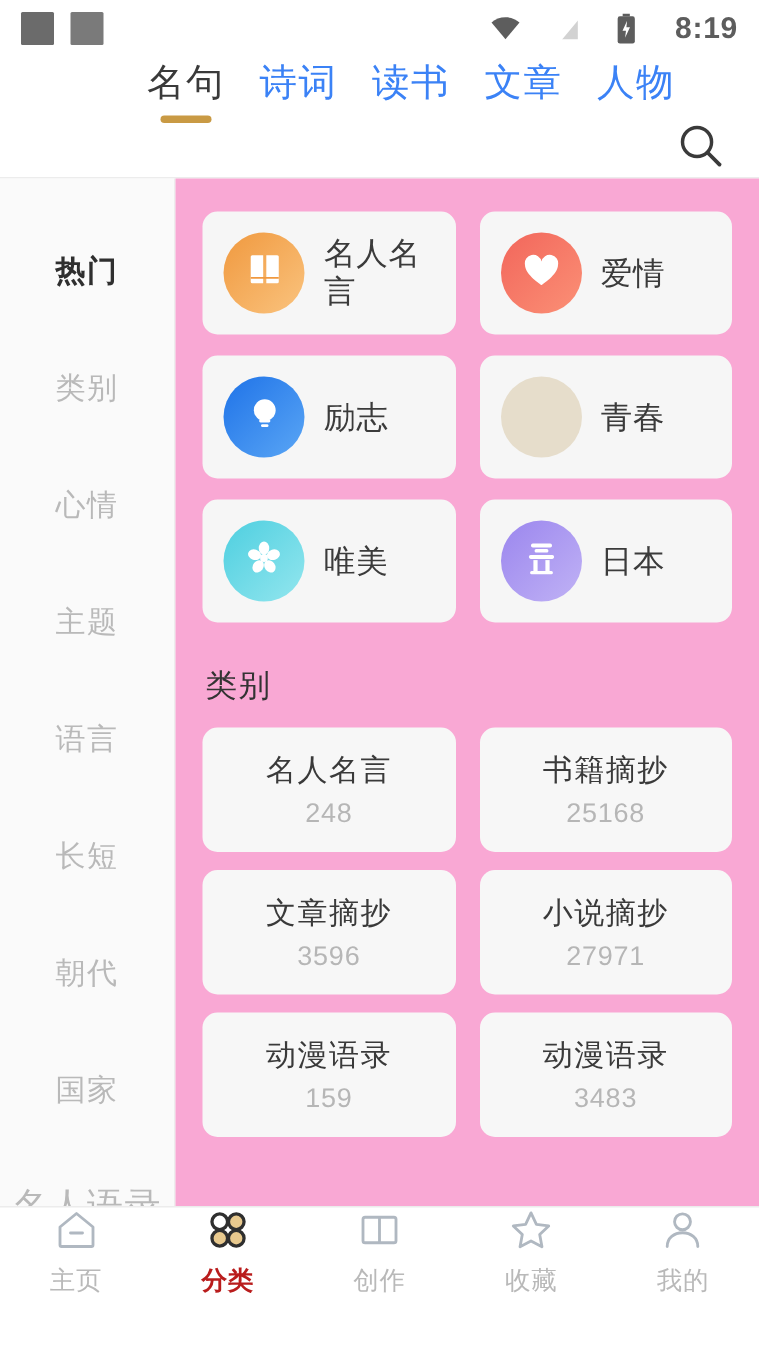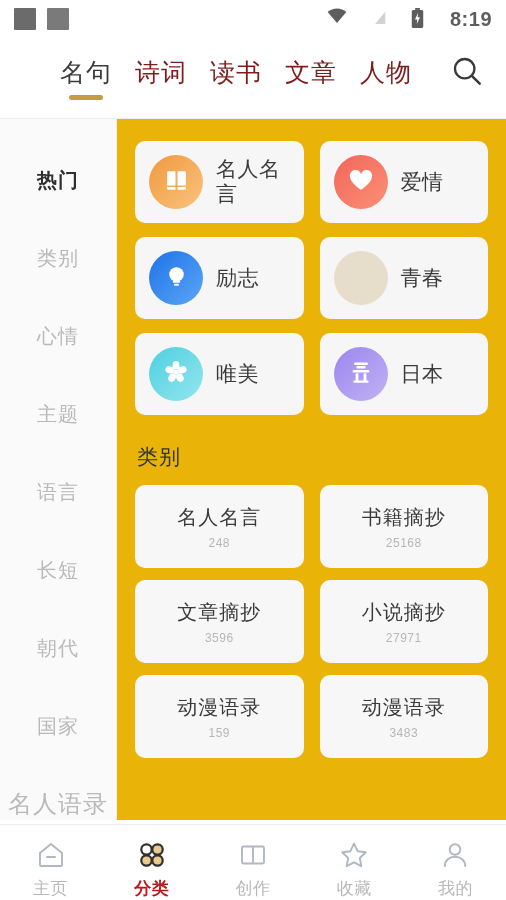--- a/index.html
+++ b/index.html
@@ -12,37 +12,37 @@
   .phone { position:relative; width:506px; height:900px; background:#fff; }
 
   
   .statusbar {
     height:38px; display:flex; align-items:center;
     padding:0 14px; background:#fff;
   }
   .sb-left { display:flex; align-items:center; gap:11px; }
   .sb-sq { width:22px; height:22px; background:#6b6b6b; border-radius:1px; }
   .sb-sq.b { background:#7a7a7a; }
-  .sb-right { margin-left:auto; display:flex; gap:23px; }
+  .sb-right { margin-left:auto; display:flex; align-items:center; gap:23px; }
   .ico-wifi { width:22px; height:16px; position:relative; }
   .ico-sig  { width:16px; height:18px; position:relative; }
   .ico-bat  { width:15px; height:21px; position:relative; }
   .sb-time {
     font-size:20px; color:#5d5d5d; font-weight:600;
     letter-spacing:.5px; margin-left:2px;
   }
 
   
   .topbar {
     height:80px; display:flex; align-items:center;
-    padding:0 18px 0 60px; position:relative;
+    padding:0 18px 0 60px; position:relative;flex-direction:column;
   }
   .tabs { display:flex; align-items:flex-start; gap:23px; }
   .tab {
-    font-size:25px; color:#7f1d1d; position:relative;
+    font-size:25px; color:#3b82f6; position:relative;
     padding-bottom:11px; letter-spacing:1px; cursor:pointer;
     font-family:"DejaVu Serif","Liberation Serif",serif;
   }
   .tab.active { color:#3a3a3a; }
   .tab.active:after {
     content:""; position:absolute; left:50%; transform:translateX(-50%);
     bottom:0; width:34px; height:5px; border-radius:3px; background:#c99a44;
   }
   .search-btn {
     margin-left:auto; width:42px; height:42px; cursor:pointer;
@@ -61,21 +61,21 @@
   }
   .side-item {
     height:78px; display:flex; align-items:center; justify-content:center;
     font-size:20px; color:#b9b9b9; cursor:pointer; letter-spacing:1px;
     font-family:"DejaVu Serif","Liberation Serif",serif;
   }
   .side-item.active { color:#2f2f2f; font-weight:bold; }
   .side-item.small { font-size:24px; }
 
   .content {
-    flex:1; background:#eab308; padding:22px 18px 0 18px; overflow:hidden;
+    flex:1; background:#f9a8d4; padding:22px 18px 0 18px; overflow:hidden;
   }
 
   
   .hot-grid {
     display:grid; grid-template-columns:1fr 1fr; gap:14px 16px;
   }
   .hot-card {
     background:#f6f6f6; border-radius:10px; height:82px;
     display:flex; align-items:center; padding:0 14px; gap:13px;
     cursor:pointer;
@@ -101,27 +101,27 @@
   }
   .cat-card {
     background:#f7f7f7; border-radius:10px; height:83px; cursor:pointer;
     display:flex; flex-direction:column; align-items:center;
     justify-content:center; gap:5px;
   }
   .cat-name {
     font-size:20px; color:#3a3a3a; letter-spacing:1px;
     font-family:"DejaVu Serif","Liberation Serif",serif;
   }
-  .cat-count { font-size:12px; color:#b6b6b6; letter-spacing:.5px; }
+  .cat-count { font-size:18px; color:#b6b6b6; letter-spacing:.5px; }
 
   
   .bottomnav {
-    position:absolute; left:0; bottom:0; width:506px; height:76px;
+    position:absolute; left:0; bottom:0; width:506px; height:96px;
     background:#fff; border-top:1px solid #ececec;
-    display:flex; align-items:flex-end;
+    display:flex; align-items:flex-start;
   }
   .nav-item {
     flex:1; display:flex; flex-direction:column; align-items:center;
     gap:7px; cursor:pointer;
   }
   .nav-label {
     font-size:17px; color:#b9b9b9; letter-spacing:.5px;
     font-family:"DejaVu Serif","Liberation Serif",serif;
   }
   .nav-item.active .nav-label { color:#b91c1c; font-weight:bold; }

